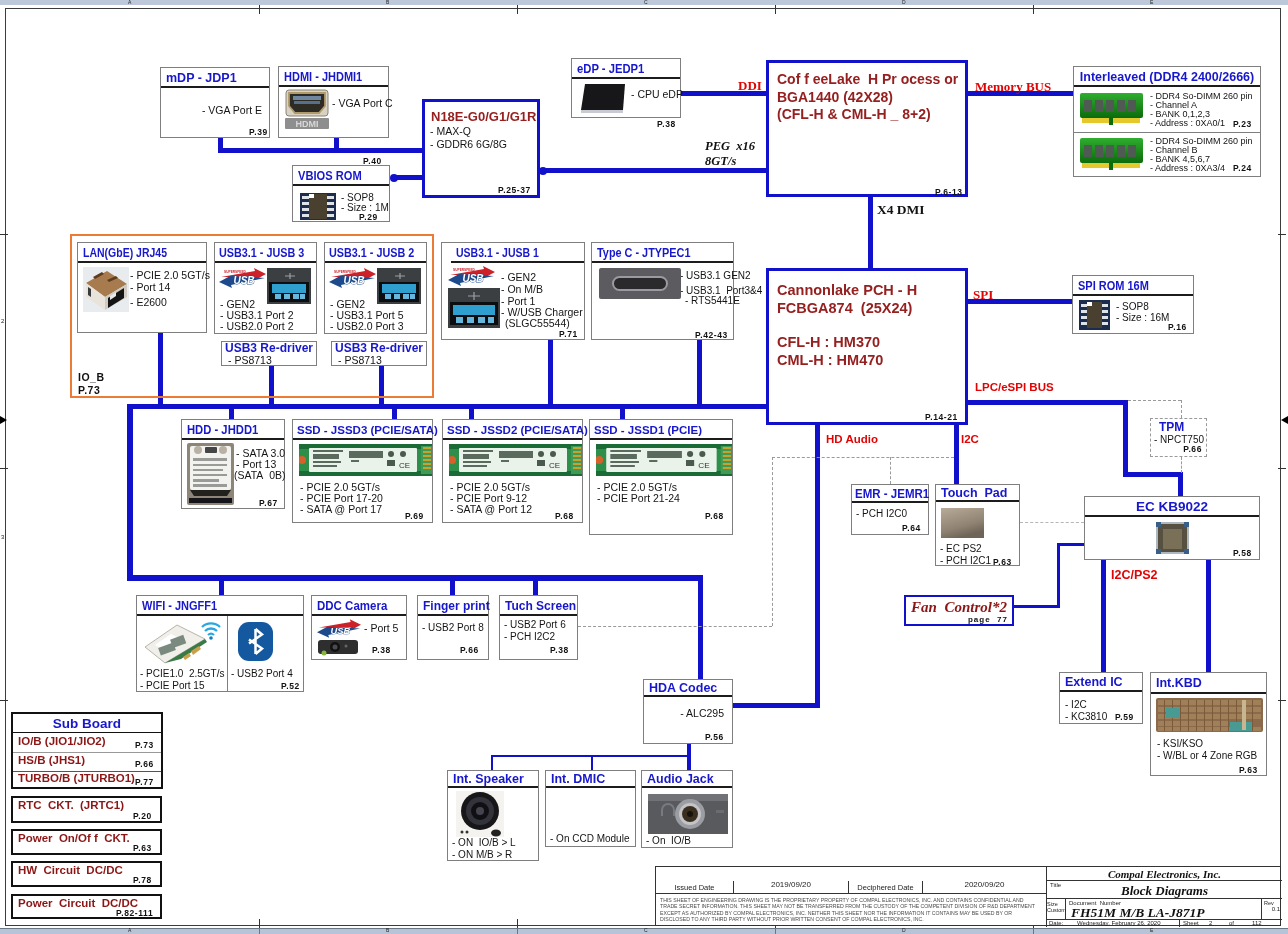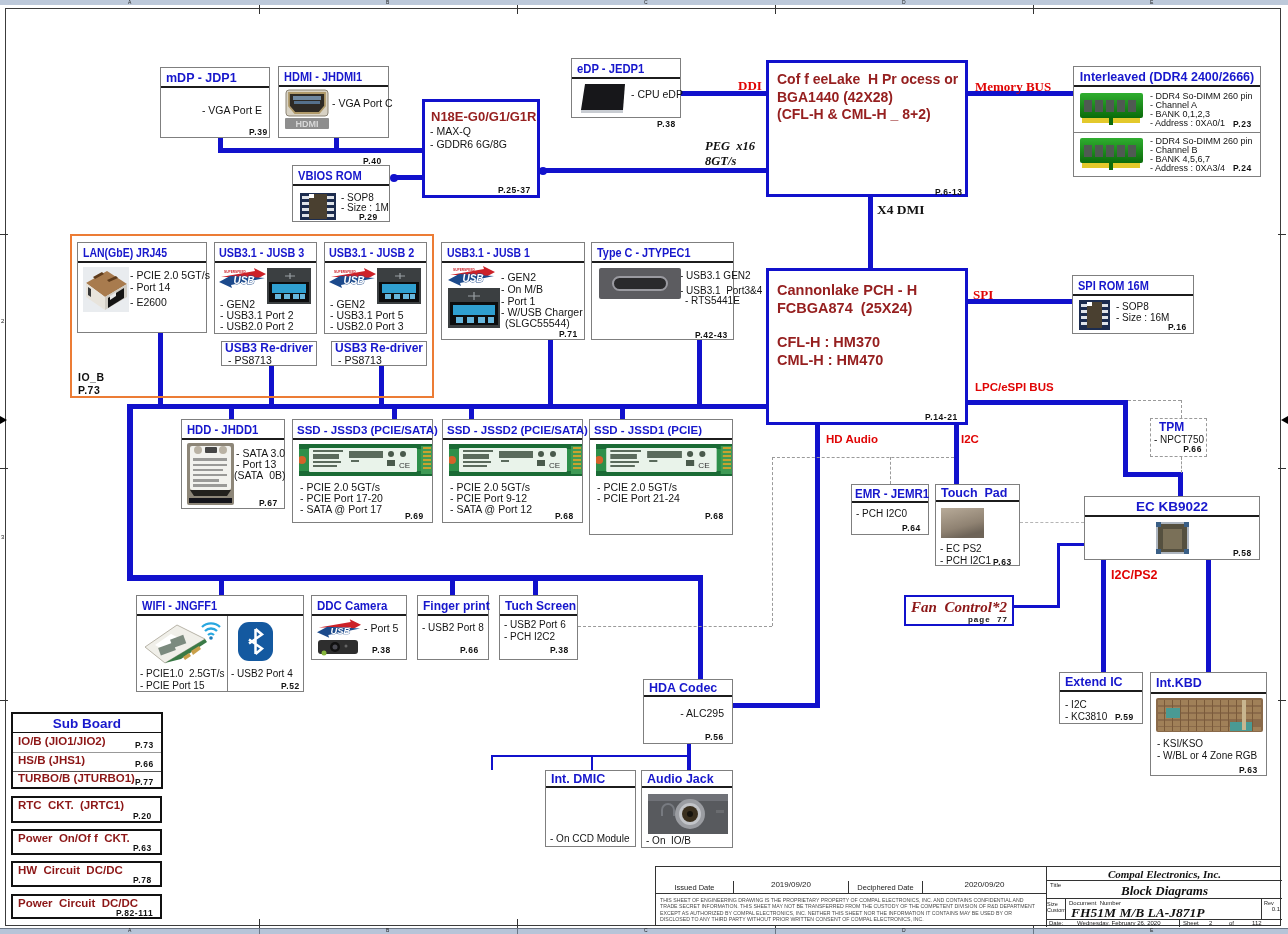--- a/index.html
+++ b/index.html
@@ -318,21 +318,21 @@
 </div>
 <div class="b" style="left:221px;top:341px;width:96px;height:25px;">
  <div style="color:#1717cc;font-weight:bold;font-size:12px;text-align:center;line-height:13px;">USB3 Re-driver</div>
  <div style="font-size:10.5px;color:#141414;padding-left:6px;line-height:11px;">- PS8713</div>
 </div>
 <div class="b" style="left:331px;top:341px;width:96px;height:25px;">
  <div style="color:#1717cc;font-weight:bold;font-size:12px;text-align:center;line-height:13px;">USB3 Re-driver</div>
  <div style="font-size:10.5px;color:#141414;padding-left:6px;line-height:11px;">- PS8713</div>
 </div>
 <div class="b" style="left:441px;top:242px;width:144px;height:98px;">
- <div class="h" style="font-size:12.5px;"><span style="display:inline-block;transform:scaleX(.84);transform-origin:0 50%;">USB3.1 - JUSB 1</span></div>
+ <div class="h" style="font-size:12.5px;margin-left:9px;"><span style="display:inline-block;transform:scaleX(.84);transform-origin:0 50%;">USB3.1 - JUSB 1</span></div>
  <div class="tx" style="left:59px;top:28px;">- GEN2</div>
  <div class="tx" style="left:59px;top:40px;">- On M/B</div>
  <div class="tx" style="left:59px;top:52px;">- Port 1</div>
  <div class="tx" style="left:59px;top:63px;">- W/USB Charger</div>
  <div class="tx" style="left:63px;top:74px;">(SLGC55544)</div>
  <div class="p" style="left:117px;top:86px;">P.71</div>
  <svg class="im" style="left:6px;top:23px;" width="47" height="20" viewBox="0 0 47 20">
   <path d="M2 9 L36 3 L35 0 L47 6 L36 12 L36 9 Z" fill="#cc2128"></path>
   <path d="M46 10 L12 17 L13 20 L0 14 L11 8 Z" fill="#1c4a8c"></path>
   <text x="25" y="15.5" font-size="10" font-style="italic" font-weight="bold" fill="#fff" stroke="#1c4a8c" stroke-width="0.8" paint-order="stroke" text-anchor="middle" font-family="Liberation Sans">USB</text>
@@ -638,20 +638,35 @@
         <rect x="74" y="24" width="22" height="9" fill="#4a9a94"></rect>
         <rect x="86" y="2" width="4" height="30" fill="#c8b690"></rect>
  </svg>
 </div>
 
 <div class="b" style="left:643px;top:679px;width:90px;height:65px;">
  <div class="h" style="height:17px;line-height:17px;">HDA Codec</div>
  <div class="tx" style="right:8px;top:27px;">- ALC295</div>
  <div class="p" style="left:61px;top:52px;">P.56</div>
 </div>
+<div class="b" style="left:447px;top:770px;width:92px;height:91px;">
+ <div class="h" style="height:17px;line-height:17px;">Int. Speaker</div>
+ <div class="tx" style="left:4px;top:66px;font-size:10px;">- ON&nbsp; IO/B &gt; L</div>
+ <div class="tx" style="left:4px;top:78px;font-size:10px;">- ON M/B &gt; R</div>
+ <svg class="im" style="left:8px;top:20px;" width="48" height="46" viewBox="0 0 48 46">
+  <rect x="0" y="0" width="48" height="46" fill="#f4f3ef"></rect>
+  <circle cx="24" cy="20" r="19" fill="#17171a"></circle>
+  <circle cx="24" cy="20" r="14" fill="#33333b"></circle>
+  <circle cx="24" cy="20" r="9" fill="#101014"></circle>
+  <circle cx="24" cy="20" r="4" fill="#44444e"></circle>
+  <circle cx="6" cy="41" r="1.5" fill="#333"></circle>
+        <circle cx="11" cy="41" r="1.5" fill="#333"></circle>
+  <ellipse cx="40" cy="42" rx="5" ry="3.5" fill="#222"></ellipse>
+ </svg>
+</div>
 <div class="b" style="left:641px;top:770px;width:92px;height:78px;">
  <div class="h" style="height:17px;line-height:17px;">Audio Jack</div>
  <div class="tx" style="left:4px;top:64px;font-size:10px;">- On&nbsp; IO/B</div>
  <svg class="im" style="left:6px;top:23px;" width="80" height="40" viewBox="0 0 80 40">
   <rect x="0" y="0" width="80" height="40" fill="#585a5e"></rect>
   <rect x="0" y="0" width="80" height="7" fill="#707278"></rect>
   <circle cx="42" cy="20" r="15" fill="#9b9da2"></circle>
   <circle cx="42" cy="20" r="11" fill="#c2c4c8"></circle>
   <circle cx="42" cy="20" r="8" fill="#3a2f1e"></circle>
   <circle cx="42" cy="20" r="3" fill="#15120c"></circle>

